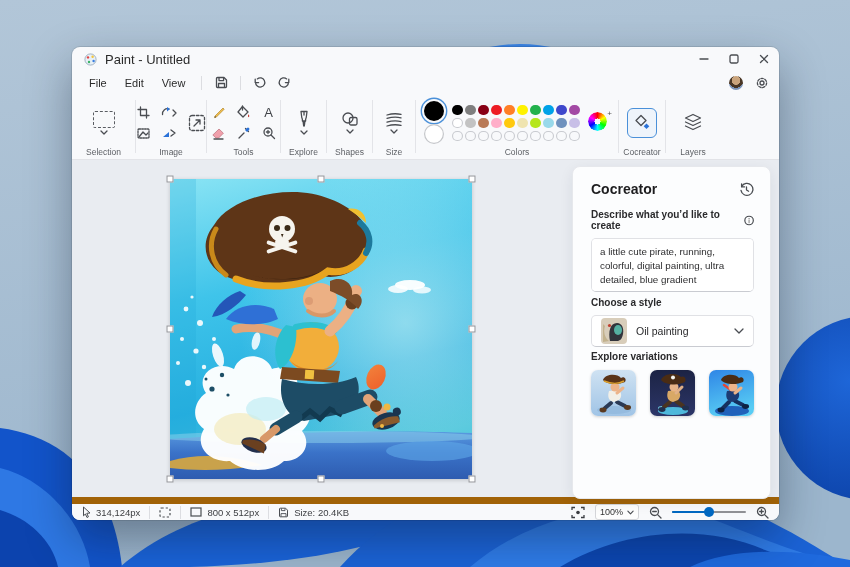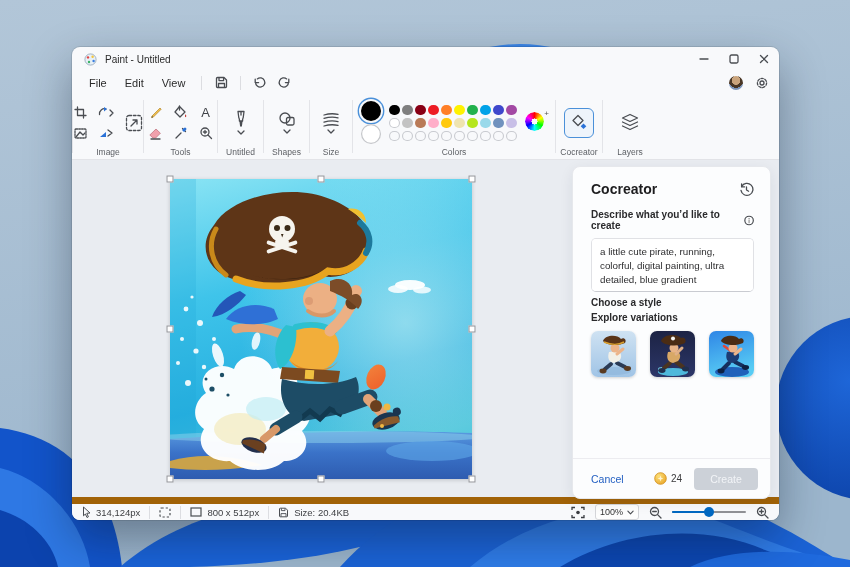--- a/index.html
+++ b/index.html
@@ -12,21 +12,21 @@
   
   .window {
     position:absolute; left:72px; top:47px; width:707px; height:473px;
     background:#f8f9fb; border-radius:8px; overflow:hidden;
     box-shadow:0 18px 45px rgba(10,20,40,.38), 0 0 0 1px rgba(0,0,0,.10);
     display:flex; flex-direction:column;
   }
 
   
   .titlebar { height:24px; display:flex; align-items:center; padding-left:12px; flex:0 0 auto; }
-  .titlebar .app-title { font-size:10px; color:#2b2b2b; margin-left:8px; }
+  .titlebar .app-title { font-size:13px; color:#2b2b2b; margin-left:8px; }
   .win-controls { margin-left:auto; display:flex; height:100%; }
   .win-btn { width:30px; height:100%; display:flex; align-items:center; justify-content:center; color:#333; }
 
   
   .menubar { height:23px; display:flex; align-items:center; padding:0 10px 0 8px; flex:0 0 auto; }
   .menu-item { font-size:11px; color:#2b2b2b; padding:2px 9px; border-radius:4px; }
   .mb-divider { width:1px; height:14px; background:#dcdde1; margin:0 7px; }
   .tool-btn { width:24px; height:19px; display:flex; align-items:center; justify-content:center; border-radius:4px; }
   .menubar .right { margin-left:auto; display:flex; align-items:center; gap:12px; }
   .avatar { width:14px; height:14px; border-radius:50%;
@@ -199,20 +199,29 @@
         <div class="avatar"></div>
         <svg width="14" height="14" viewBox="0 0 14 14">
           <circle cx="7" cy="7" r="2" class="stk"></circle>
           <circle cx="7" cy="7" r="4.6" class="stk" stroke-dasharray="2.4 1.6"></circle>
         </svg>
       </div>
     </div>
 
     <div class="ribbon">
 
+      <div class="rgroup" style="width:63px">
+        <div class="gbody" style="flex-direction:column">
+          <div class="sel-rect"></div>
+          <svg class="chev" width="8" height="5" viewBox="0 0 8 5">
+              <path d="M1,1 L4,4 L7,1" class="stk" stroke-width="1.1"></path>
+            </svg>
+        </div>
+        <span class="glabel">Selection</span>
+      </div>
       <div class="rdivider"></div>
 
       <div class="rgroup" style="width:70px">
         <div class="gbody" style="gap:2px">
           <div class="img-grid">
             <div class="icon-cell">
               <svg width="13" height="13" viewBox="0 0 13 13">
                   <path d="M3.5,1 V9.5 H12 M1,3.5 H9.5 V12" class="stk"></path>
                 </svg>
             </div>
@@ -297,21 +306,21 @@
         <div class="gbody" style="flex-direction:column">
           <svg width="14" height="18" viewBox="0 0 14 18">
             <path d="M4,1.5 H10 L9.3,7 C9.2,8 8.6,8.6 8.6,9.6 L8.6,11 H5.4 L5.4,9.6 C5.4,8.6 4.8,8 4.7,7 Z" class="stk" fill="#eef1f5"></path>
             <path d="M5.4,11 H8.6 L8,15.8 a1,1 0 0 1 -2,0 Z" fill="#4a4d52"></path>
             <path d="M7,1.8 V5" class="stk" stroke-width="0.9"></path>
           </svg>
           <svg class="chev" width="8" height="5" viewBox="0 0 8 5">
               <path d="M1,1 L4,4 L7,1" class="stk" stroke-width="1.1"></path>
             </svg>
         </div>
-        <span class="glabel">Untitled</span>
+        <span class="glabel">Explore</span>
       </div>
       <div class="rdivider"></div>
 
       <div class="rgroup" style="width:45px">
         <div class="gbody" style="flex-direction:column">
           <svg width="18" height="16" viewBox="0 0 18 16">
             <circle cx="7" cy="7" r="5" class="stk"></circle>
             <rect x="8.5" y="6.5" width="7.5" height="7.5" rx="1.5" class="stk" fill="#f8f9fb"></rect>
           </svg>
           <svg class="chev" width="8" height="5" viewBox="0 0 8 5">
@@ -549,20 +558,33 @@
             <svg width="11" height="11" viewBox="0 0 11 11">
               <circle cx="5.5" cy="5.5" r="4.6" class="stk" stroke-width="0.9" stroke="#777"></circle>
               <circle cx="5.5" cy="3.4" r="0.7" fill="#777"></circle>
               <path d="M5.5,5 V8" stroke="#777" stroke-width="1" stroke-linecap="round"></path>
             </svg>
           </div>
           <textarea class="prompt-box" style="">a little cute pirate, running, colorful, digital painting, ultra detailed, blue gradient background</textarea>
           <div class="plabel" style="margin-top:1px">
             <span>Choose a style</span>
           </div>
+          <div class="style-select">
+            <svg width="26" height="26" viewBox="0 0 26 26" style="border-radius:4px">
+              <rect width="26" height="26" fill="#d8cdba"></rect>
+              <path d="M4,8 C2,14 4,20 8,23 L2,24 L2,6 Z" fill="#c2b28e"></path>
+              <path d="M9,23 C7,14 9,5 16,5 C21,5 23,10 22,16 C21,21 19,23 16,23 Z" fill="#32343c"></path>
+              <ellipse cx="17" cy="12" rx="4" ry="5" fill="#55b0a2"></ellipse>
+              <circle cx="8.5" cy="7.5" r="1.6" fill="#c04030"></circle>
+            </svg>
+            <span class="sname">Oil painting</span>
+            <svg width="10" height="6" viewBox="0 0 10 6">
+                <path d="M1,1 L5,5 L9,1" class="stk" stroke-width="1.2"></path>
+              </svg>
+          </div>
           <div class="plabel" style="margin-top:4px">
             <span>Explore variations</span>
           </div>
           <div class="variations">
             <div class="var-thumb">
               <svg width="46" height="46" viewBox="0 0 46 46">
                 <defs>
                     <linearGradient id="v1" x1="0" y1="0" x2="0" y2="1">
                       <stop offset="0" stop-color="#cfe2f2"></stop>
                       <stop offset="1" stop-color="#a0c4e6"></stop>
@@ -619,37 +641,20 @@
                 <ellipse cx="12" cy="40" rx="3.5" ry="2.4" fill="#0e2242"></ellipse>
                 <path d="M18,21 C16,27 18,31 23,32 L28,30 C31,27 31,22 27,20 Z" fill="#1c3c74"></path>
                 <path d="M22,20 L15,15" stroke="#e04838" stroke-width="2.6" stroke-linecap="round"></path>
                 <path d="M26,23 L32,18" stroke="#ecb48a" stroke-width="3" stroke-linecap="round"></path>
                 <circle cx="24" cy="17" r="4.5" fill="#ecb48a"></circle>
                 <path d="M12,10 C14,4 26,3 30,8 C33,6 36,9 34,12 C28,15 16,15 12,10 Z" fill="#4a2c14"></path>
               </svg>
             </div>
           </div>
         </div>
-        <div class="panel-footer">
-          <span class="cancel-link">Cancel</span>
-          <div class="credits">
-            <svg width="13" height="13" viewBox="0 0 13 13">
-              <defs>
-                  <radialGradient id="coinG" cx="0.35" cy="0.3" r="0.9">
-                    <stop offset="0" stop-color="#fce07a"></stop>
-                    <stop offset="1" stop-color="#e8a020"></stop>
-                  </radialGradient>
-                </defs>
-              <circle cx="6.5" cy="6.5" r="5.8" fill="url(#coinG)" stroke="#d08c14" stroke-width="0.8"></circle>
-              <path d="M6.5,3.6 L7.3,5.7 L9.4,6.5 L7.3,7.3 L6.5,9.4 L5.7,7.3 L3.6,6.5 L5.7,5.7 Z" fill="#fff6d8" opacity="0.95"></path>
-            </svg>
-            <span>24</span>
-          </div>
-          <button class="create-btn">Create</button>
-        </div>
       </div>
     </div>
 
     <div class="statusbar">
       <div class="sb-item" style="padding-left:2px">
         <svg width="9" height="12" viewBox="0 0 9 12">
           <path d="M1.5,1 L8,7 L4.8,7.3 L6.4,10.8 L5,11.5 L3.4,8 L1.5,9.8 Z" fill="none" stroke="#4a4d52" stroke-width="1"></path>
         </svg>
         <span>314,124px</span>
       </div>

